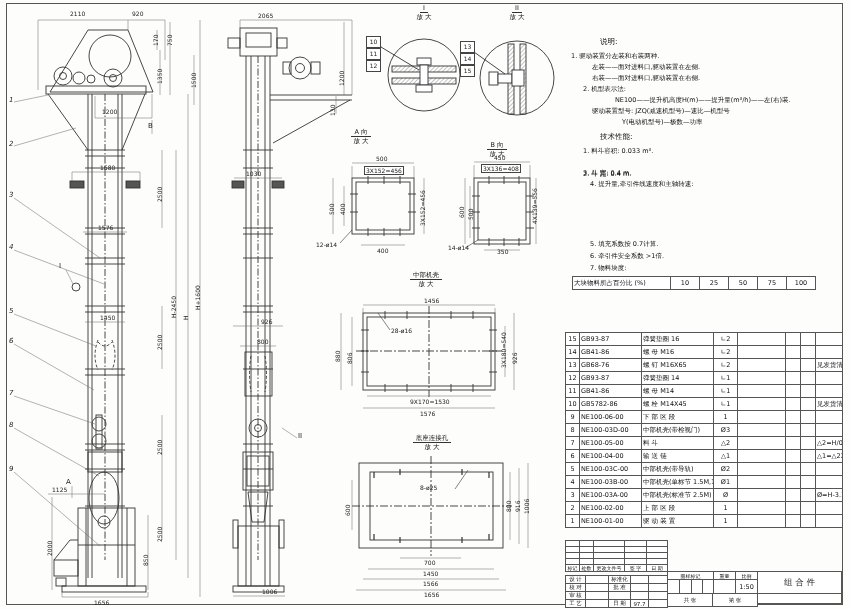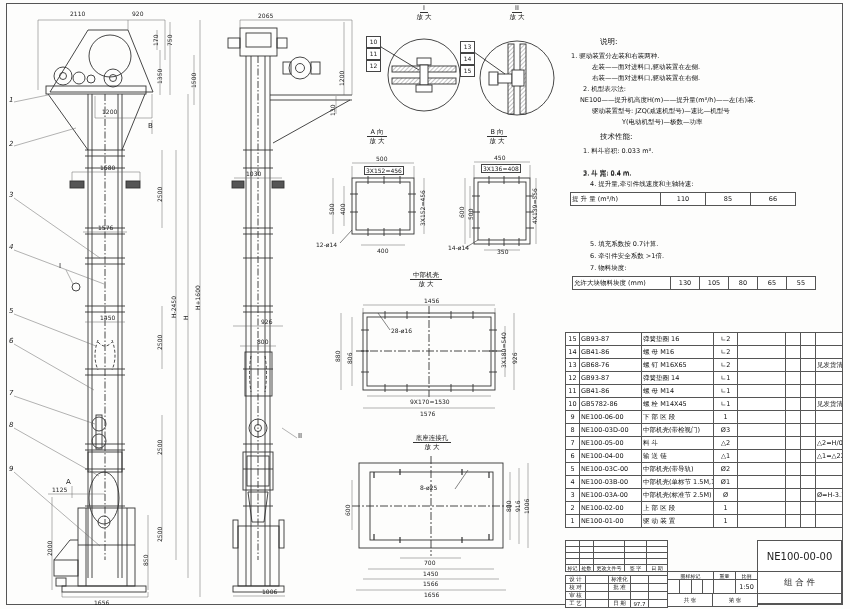--- a/index.html
+++ b/index.html
@@ -226,33 +226,33 @@
     <span class="u">II</span><br>
     <span>放 大</span>
   </div>
   <div class="cobox" style="left:366px;top:36px">10</div>
   <div class="cobox" style="left:366px;top:48px">11</div>
   <div class="cobox" style="left:366px;top:60px">12</div>
   <div class="cobox" style="left:460px;top:41px">13</div>
   <div class="cobox" style="left:460px;top:53px">14</div>
   <div class="cobox" style="left:460px;top:65px">15</div>
 
-  <div class="dlabel" style="left:360px;top:128px;width:34px">
+  <div class="dlabel" style="left:344px;top:128px;width:34px">
     <span class="u">A 向</span><br>
     <span>放 大</span>
   </div>
   <span class="dim" style="left:376px;top:155px">500</span>
   <span class="dim boxed" style="left:364px;top:166px">3X152=456</span>
   <span class="vdim" style="left:328px;top:215px">500</span>
   <span class="vdim" style="left:339px;top:215px">400</span>
   <span class="vdim" style="left:419px;top:226px">3X152=456</span>
   <span class="dim" style="left:377px;top:247px">400</span>
   <span class="dim" style="left:316px;top:241px">12-ø14</span>
 
-  <div class="dlabel" style="left:480px;top:128px;width:34px">
+  <div class="dlabel" style="left:480px;top:141px;width:34px">
     <span class="u">B 向</span><br>
     <span>放 大</span>
   </div>
   <span class="dim" style="left:494px;top:154px">450</span>
   <span class="dim boxed" style="left:481px;top:164px">3X136=408</span>
   <span class="vdim" style="left:458px;top:218px">600</span>
   <span class="vdim" style="left:467px;top:220px">500</span>
   <span class="vdim" style="left:531px;top:224px">4X139=556</span>
   <span class="dim" style="left:497px;top:248px">350</span>
   <span class="dim" style="left:448px;top:244px">14-ø14</span>
@@ -282,68 +282,62 @@
   <span class="dim" style="left:424px;top:559px">700</span>
   <span class="dim" style="left:423px;top:570px">1450</span>
   <span class="dim" style="left:423px;top:580px">1566</span>
   <span class="dim" style="left:424px;top:591px">1656</span>
 
   <span class="note nhead" style="left:600px;top:38px">说明:</span>
   <span class="note" style="left:571px;top:52px">1. 驱动装置分左装和右装两种.</span>
   <span class="note" style="left:592px;top:63px">左装——面对进料口,驱动装置在左侧.</span>
   <span class="note" style="left:592px;top:74px">右装——面对进料口,驱动装置在右侧.</span>
   <span class="note" style="left:583px;top:85px">2. 机型表示法:</span>
-  <span class="note" style="left:580px;top:96px">NE100——提升机高度H(m)——提升量(m³/h)——左(右)装.</span>
+  <span class="note" style="left:615px;top:96px">NE100——提升机高度H(m)——提升量(m³/h)——左(右)装.</span>
   <span class="note" style="left:592px;top:107px">驱动装置型号: JZQ(减速机型号)—速比—机型号</span>
   <span class="note" style="left:622px;top:118px">Y(电动机型号)—极数—功率</span>
 
   <span class="note nhead" style="left:600px;top:133px">技术性能:</span>
   <span class="note" style="left:583px;top:147px">1. 料斗容积: 0.033 m³.</span>
   <span class="note" style="left:583px;top:170px">2. 斗  距: 0.4 m.</span>
   <span class="note" style="left:583px;top:169px">3. 斗  宽: 0.4 m.</span>
   <span class="note" style="left:590px;top:180px">4. 提升量,牵引件线速度和主轴转速:</span>
 
   <table class="grid" style="left:570px;top:192px;width:225px">
     <colgroup>
         <col style="width:90px">
         <col style="width:45px">
         <col style="width:45px">
         <col style="width:45px">
       </colgroup>
     <tbody>
-        <tr>
-          <td>提 升 量  (m³/h)</td>
-          <td class="c">110</td>
-          <td class="c">85</td>
-          <td class="c">66</td>
-        </tr>
   </tbody>
     </table>
 
   <span class="note" style="left:590px;top:240px">5. 填充系数按 0.7计算.</span>
   <span class="note" style="left:590px;top:252px">6. 牵引件安全系数 &gt;1倍.</span>
   <span class="note" style="left:590px;top:264px">7. 物料块度:</span>
 
   <table class="grid" style="left:572px;top:276px;width:243px">
     <colgroup>
         <col style="width:98px">
         <col style="width:29px">
         <col style="width:29px">
         <col style="width:29px">
         <col style="width:29px">
         <col style="width:29px">
       </colgroup>
     <tbody>
-    <tr>
-          <td>允许大块物料块度 (mm)</td>
-          <td class="c">130</td>
-          <td class="c">105</td>
-          <td class="c">80</td>
-          <td class="c">65</td>
-          <td class="c">55</td>
+        <tr>
+          <td>大块物料所占百分比 (%)</td>
+          <td class="c">10</td>
+          <td class="c">25</td>
+          <td class="c">50</td>
+          <td class="c">75</td>
+          <td class="c">100</td>
         </tr>
   </tbody>
     </table>
 
   <table class="grid" style="left:565px;top:332px;width:277px">
     <colgroup>
         <col style="width:14px">
         <col style="width:62px">
         <col style="width:72px">
         <col style="width:24px">
@@ -632,20 +626,17 @@
         <col style="width:45px">
       </colgroup>
     <tbody>
         <tr>
           <td class="c" style="height:11px;font-size:5.5px">共  张</td>
           <td class="c" style="font-size:5.5px">第  张</td>
         </tr>
   </tbody>
     </table>
 
-  <div class="tb center" style="left:757px;top:540px;width:85px;height:32px;font-size:10px">
-    <span>NE100-00-00</span>
-  </div>
   <div class="tb center" style="left:757px;top:571px;width:85px;height:23px;font-size:8.5px">
     <span>组 合 件</span>
   </div>
   <div class="tb" style="left:757px;top:593px;width:85px;height:11px"></div>
 </div>
 
 </body></html>

